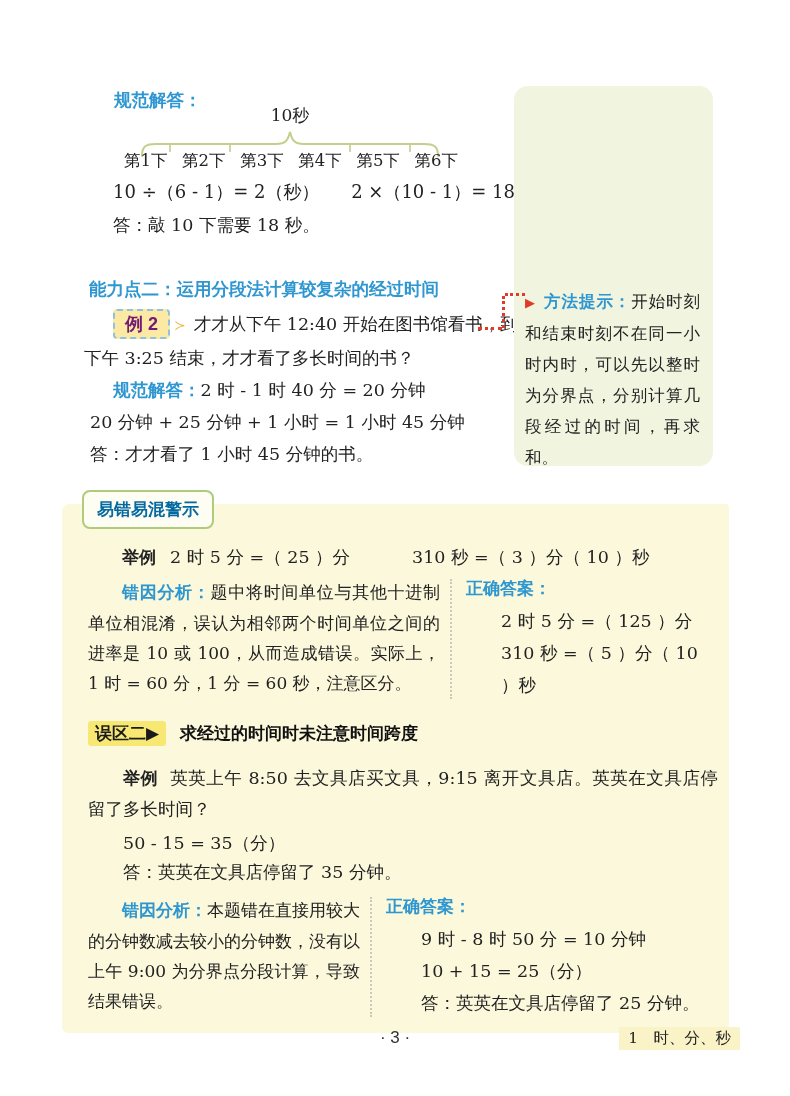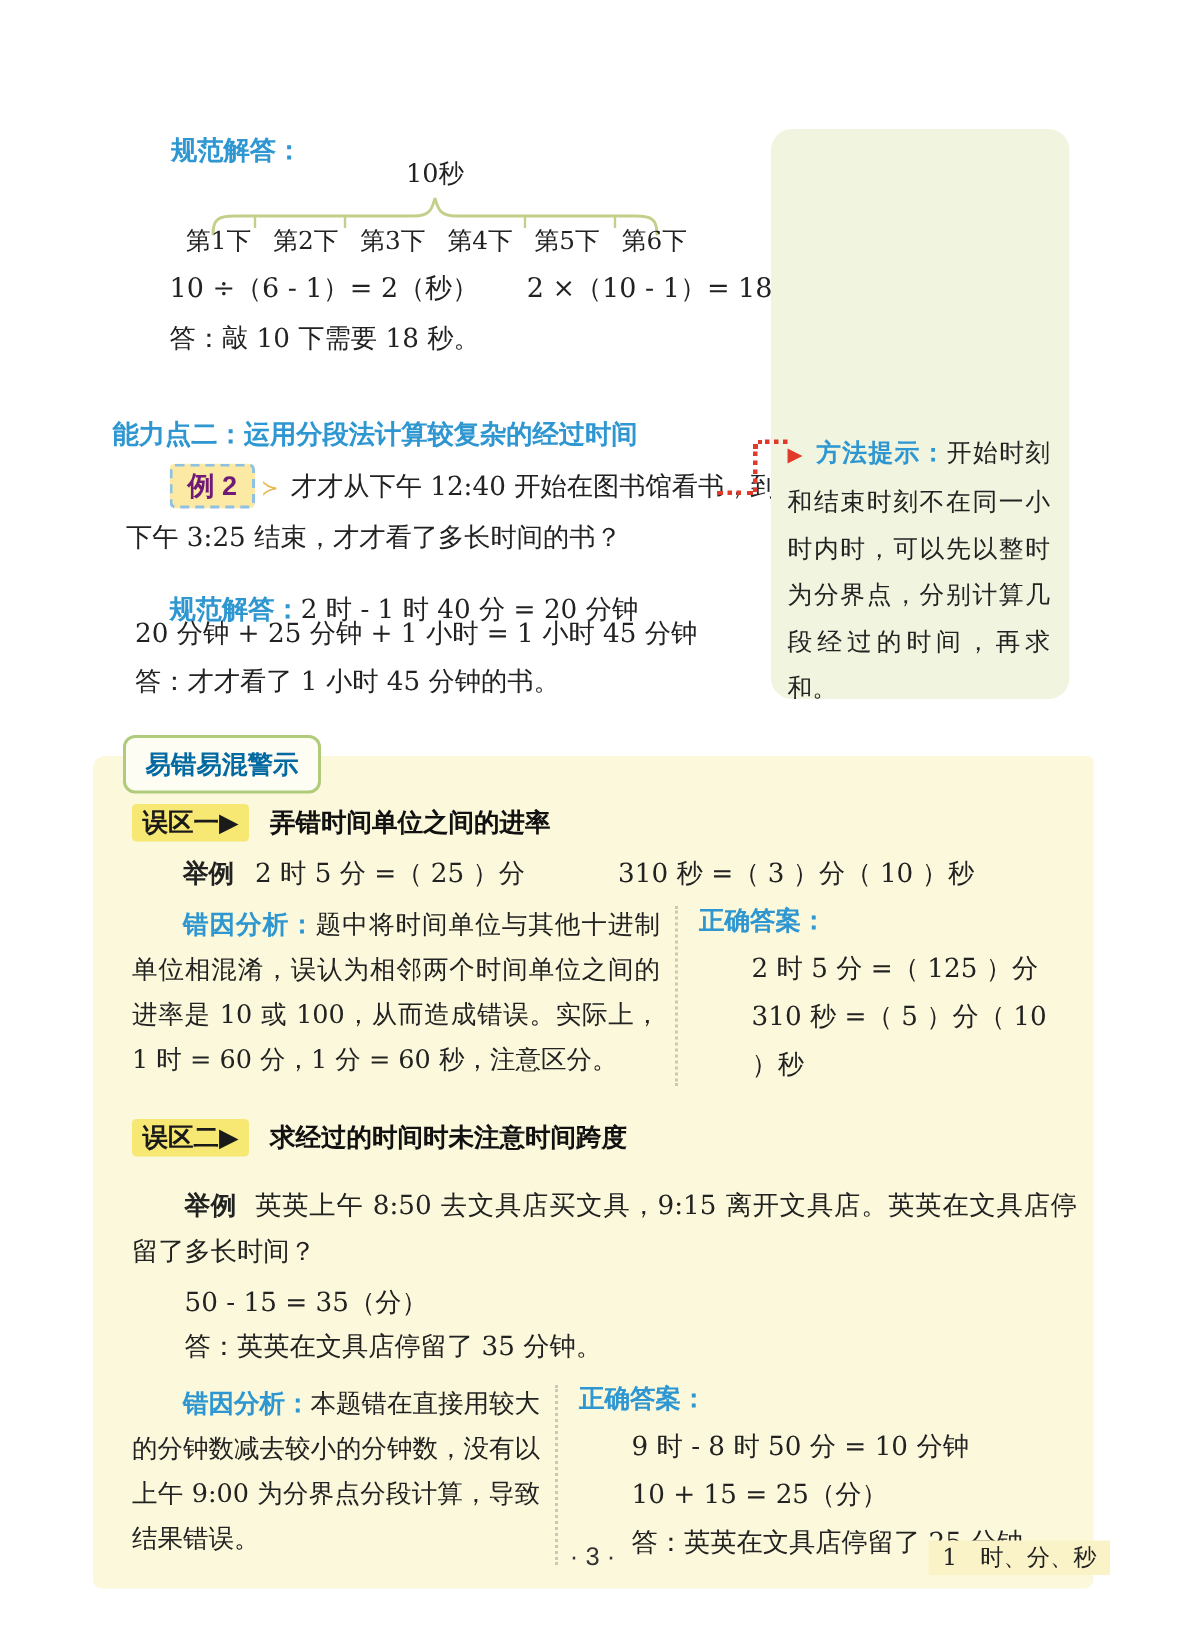--- a/index.html
+++ b/index.html
@@ -2,21 +2,21 @@
 <html><head>
 <meta charset="utf-8">
 <style>
   * { margin:0; padding:0; box-sizing:border-box; }
   html,body { background:#fff; }
   .page {
     position:relative; width:790px; height:1096px; background:#fff;
     font-family:"DejaVu Serif","Liberation Serif",serif;
     color:#222; overflow:hidden;
   }
-  .sans { font-family:Liberation Mono, monospace; }
+  .sans { font-family:Liberation Mono, monospace;margin-left:14px; }
   .blue-label { color:#2e96d0; font-weight:bold; font-family:"Liberation Sans","DejaVu Sans",sans-serif; }
   .abs { position:absolute; }
 
   
   .sec1-heading { left:114px; top:88px; font-size:18px; }
   .duration-label { left:245px; top:104px; width:90px; text-align:center; font-size:17px; }
   .brace-svg { left:140px; top:124px; }
   .beat-row { left:124px; top:150px; width:334px; display:flex; justify-content:space-between; font-size:16.5px; }
   .formula-row { left:113px; top:180px; font-size:18px; }
   .formula-row .f2 { margin-left:26px; }
@@ -25,21 +25,21 @@
   
   .sec2-heading { left:75px; top:277px; font-size:17.5px; color:#2e96d0; font-weight:bold; }
   .example-line { left:113px; top:309px; font-size:17.5px; }
   .example-badge {
     display:inline-block; background:#fbe9a4; border:2px dashed #8fc1e3; border-radius:4px;
     color:#701a75; font-weight:bold; font-size:18px; padding:1px 10px; margin-right:4px;
     font-family:"Liberation Sans","DejaVu Sans",sans-serif;
   }
   .badge-arrow { color:#e8b84a; font-size:14px; margin-right:8px; }
   .problem-l2 { left:64px; top:346px; font-size:17.5px;margin-left:20px; }
-  .solution-l1 { left:113px; top:378px; font-size:17.5px;margin-top:16px; }
+  .solution-l1 { left:113px; top:378px; font-size:17.5px; }
   .solution-l1 .blue-label, .sec1-heading { font-size:17.5px; }
   .solution-l2 { left:90px; top:410px; font-size:17.5px; }
   .sec2-answer { left:90px; top:442px; font-size:17.5px; }
 
   
   .tip-box {
     left:514px; top:86px; width:199px; height:380px;
     background:#f1f4df; border-radius:14px;
     padding:200px 13px 0 11px;
   }
@@ -146,24 +146,20 @@
     <p><span class="tip-arrow">▶</span> <span class="tip-label">方法提示：</span><span>开始时刻和结束时刻不在同一小时内时，可以先以整时为分界点，分别计算几段经过的时间，再求和。</span></p>
   </div>
 
   <div class="abs conn-h1"></div>
   <div class="abs conn-v"></div>
   <div class="abs conn-h2"></div>
 
   <div class="abs warn-box">
     <div class="warn-tab">易错易混警示</div>
 
-    <div class="mis-row">
-      <span class="mis-badge">误区一▶</span>
-      <span class="mis-title">弄错时间单位之间的进率</span>
-    </div>
     <div class="m1-example">
       <span class="bold-label">举例</span><span class="ex-a">2 时 5 分 =（ 25 ）分</span><span class="ex-b">310 秒 =（ 3 ）分（ 10 ）秒</span>
     </div>
     <div class="two-col tc1">
       <div class="left-col">
         <p><span class="blue-label">错因分析：</span><span>题中将时间单位与其他十进制单位相混淆，误认为相邻两个时间单位之间的进率是 10 或 100，从而造成错误。实际上，1 时 = 60 分，1 分 = 60 秒，注意区分。</span></p>
       </div>
       <div class="col-div"></div>
       <div class="right-col">
         <div class="blue-label correct-label">正确答案：</div>

